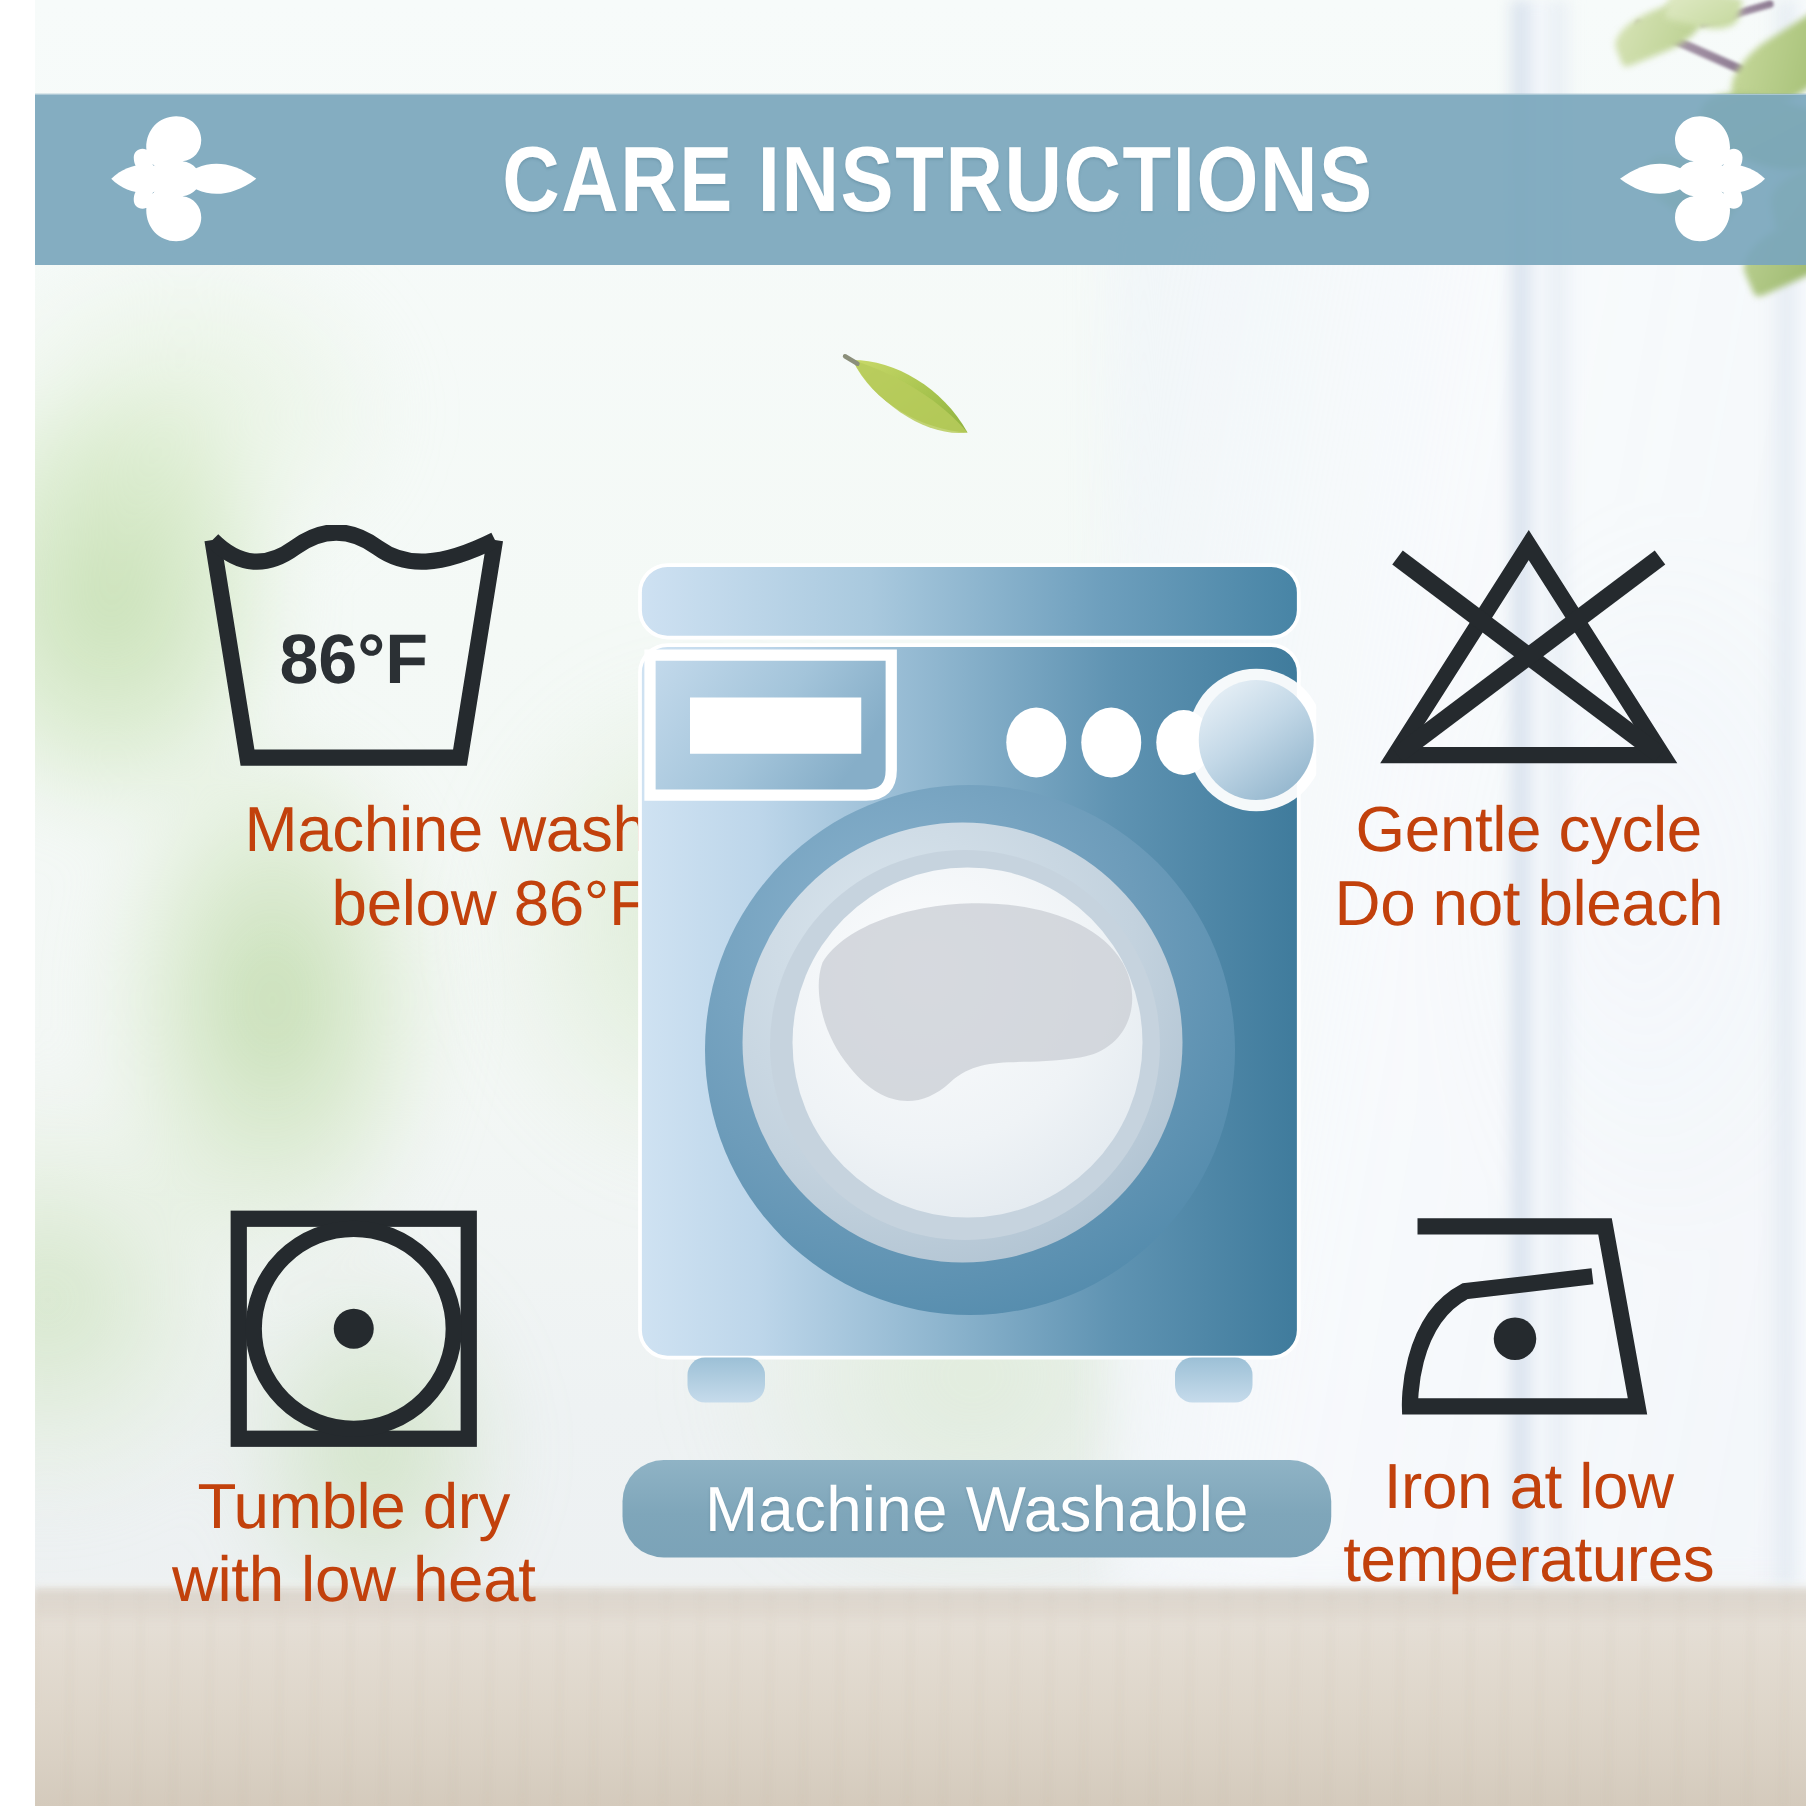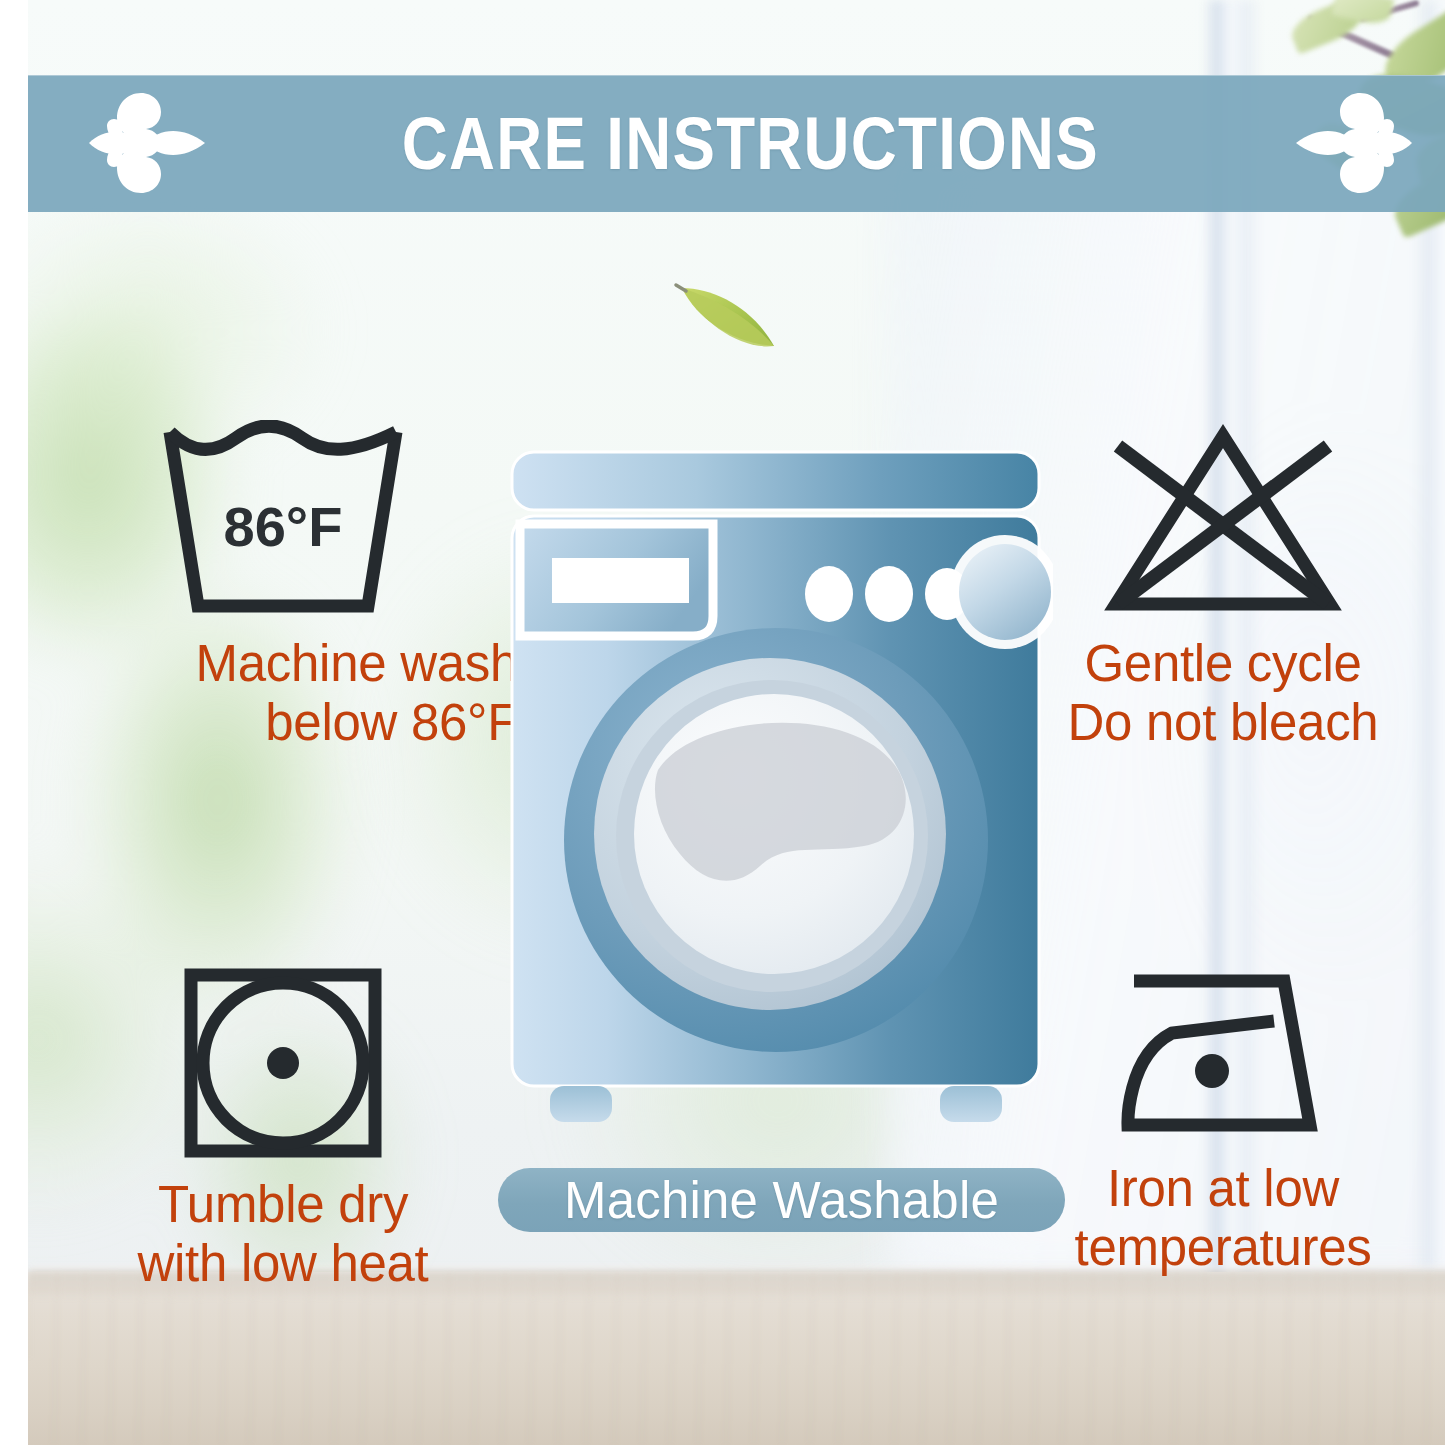--- a/index.html
+++ b/index.html
@@ -164,21 +164,21 @@
   
   .machine {
     position: absolute;
     left: 470px; top: 440px; width: 555px; height: 690px;
   }
 
   
   .badge {
     position: absolute;
     left: 470px; top: 1168px;
-    width: 567px; height: 64px;
+    width: 567px; height: 78px;
     background: linear-gradient(180deg, #8fb3c5 0%, #7fa6ba 55%, #7ba3b8 100%);
     border-radius: 33px;
     display: flex; align-items: center; justify-content: center;
   }
   .badge-text {
     color: #ffffff;
     font-size: 51px;
     letter-spacing: 0.2px;
     text-shadow: 0 1px 2px rgba(70,105,125,0.35);
   }

